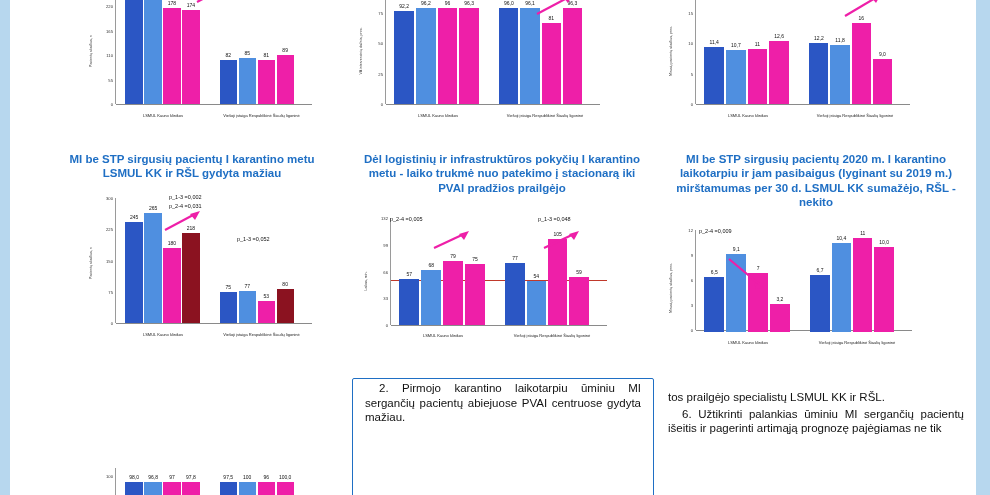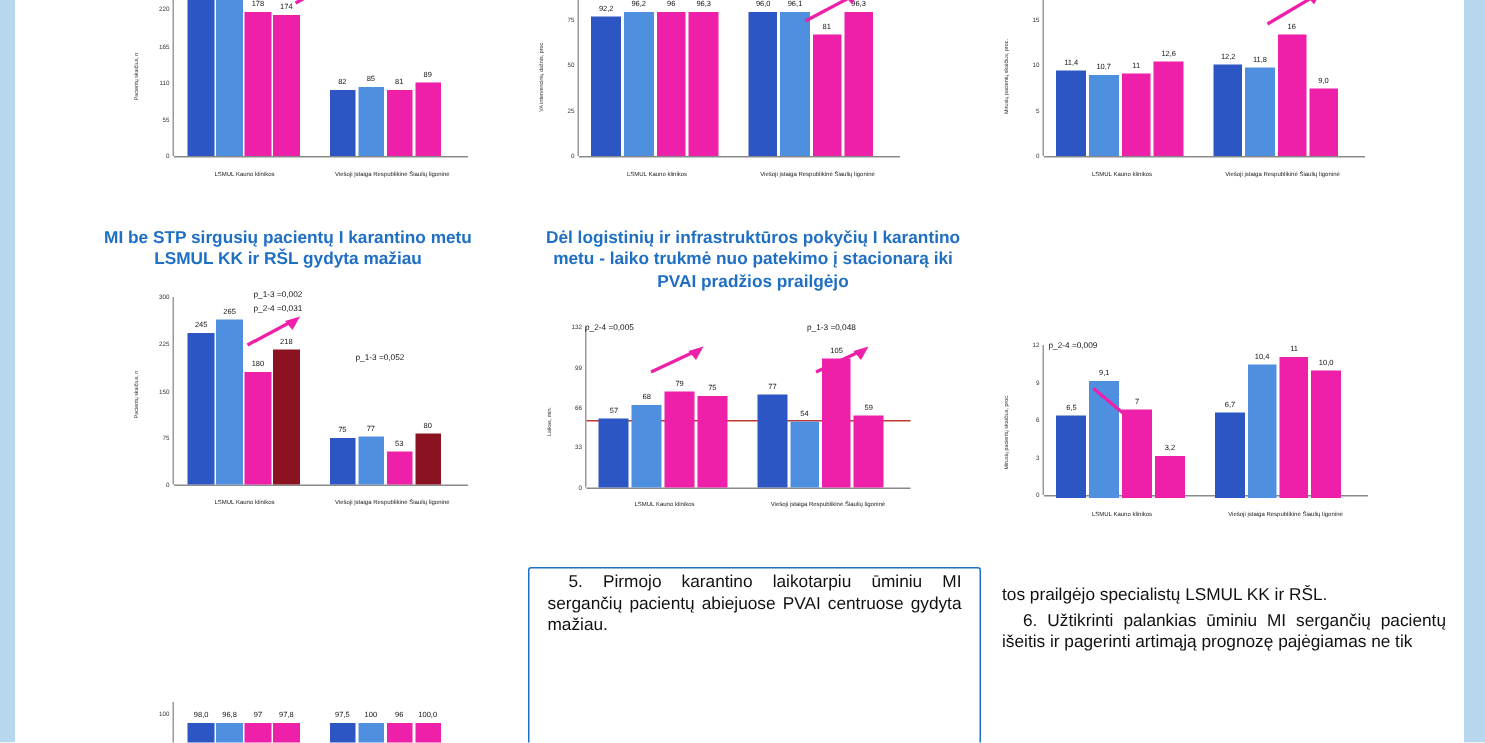--- a/index.html
+++ b/index.html
@@ -238,20 +238,21 @@
             <polygon points="38,0 28,3 33,9" fill="#ee1fa8"></polygon>
           </svg>
       </div>
     </div>
   </div>
 
   <div class="chart-title" style="position:absolute;left:352px;top:152px;width:280px;font-size:11.5px;">Dėl logistinių ir infrastruktūros pokyčių I karantino metu - laiko trukmė nuo patekimo į stacionarą iki PVAI pradžios prailgėjo</div>
 
   <div class="chart-title" style="position:absolute;left:48px;top:152px;width:268px;font-size:11.5px;">MI be STP sirgusių pacientų I karantino metu LSMUL KK ir RŠL gydyta mažiau</div>
 
+  <div class="chart-title" style="position:absolute;left:660px;top:152px;width:292px;font-size:11.5px;">MI be STP sirgusių pacientų 2020 m. I karantino laikotarpiu ir jam pasibaigus (lyginant su 2019 m.) mirštamumas per 30 d. LSMUL KK sumažėjo, RŠL - nekito</div>
 
   <div class="chart-block" style="left:75px;top:198px;width:230px;height:145px;">
     <div class="plot" style="position:absolute;left:0;top:0;width:230px;height:145px;">
       <div class="ytitle" style="left:6px;top:45%;">Pacientų skaičius, n</div>
       <div class="yaxis" style="bottom:20px;">
         <div class="ylab" style="top:125px;">0</div>
         <div class="ylab" style="top:93.75px;">75</div>
         <div class="ylab" style="top:62.5px;">150</div>
         <div class="ylab" style="top:31.25px;">225</div>
         <div class="ylab" style="top:0px;">300</div>
@@ -458,21 +459,21 @@
             </div>
           <div class="bar" style="left:68%;width:20%;height:100%;background:#ee1fa8;">
               <span class="val">100,0</span>
             </div>
         </div>
       </div>
     </div>
   </div>
 
   <div class="concl" style="left:342px;top:378px;width:300px;height:120px;">
-    <p>5. Pirmojo karantino laikotarpiu ūminiu MI sergančių pacientų abiejuose PVAI centruose gydyta mažiau.</p>
+    <p>2. Pirmojo karantino laikotarpiu ūminiu MI sergančių pacientų abiejuose PVAI centruose gydyta mažiau.</p>
   </div>
 
   <div class="rightcol" style="left:658px;top:390px;width:296px;">
     <p>tos prailgėjo specialistų LSMUL KK ir RŠL.</p>
     <p class="ind" style="">6. Užtikrinti palankias ūminiu MI sergančių pacientų išeitis ir pagerinti artimąją prognozę pajėgiamas ne tik</p>
   </div>
 
 </div>
 
 </body></html>

